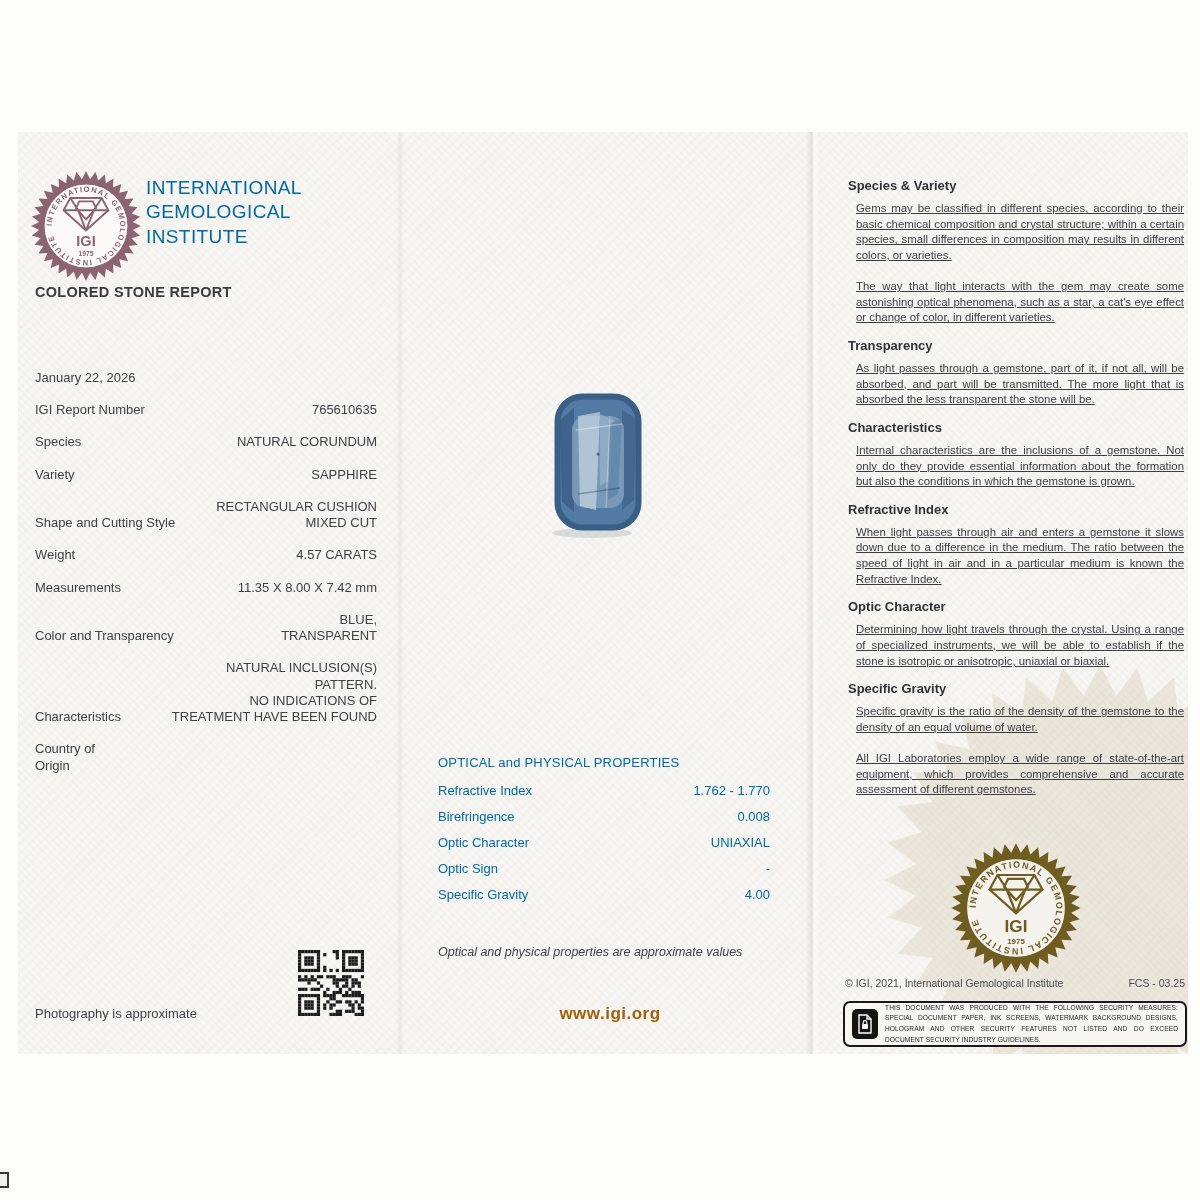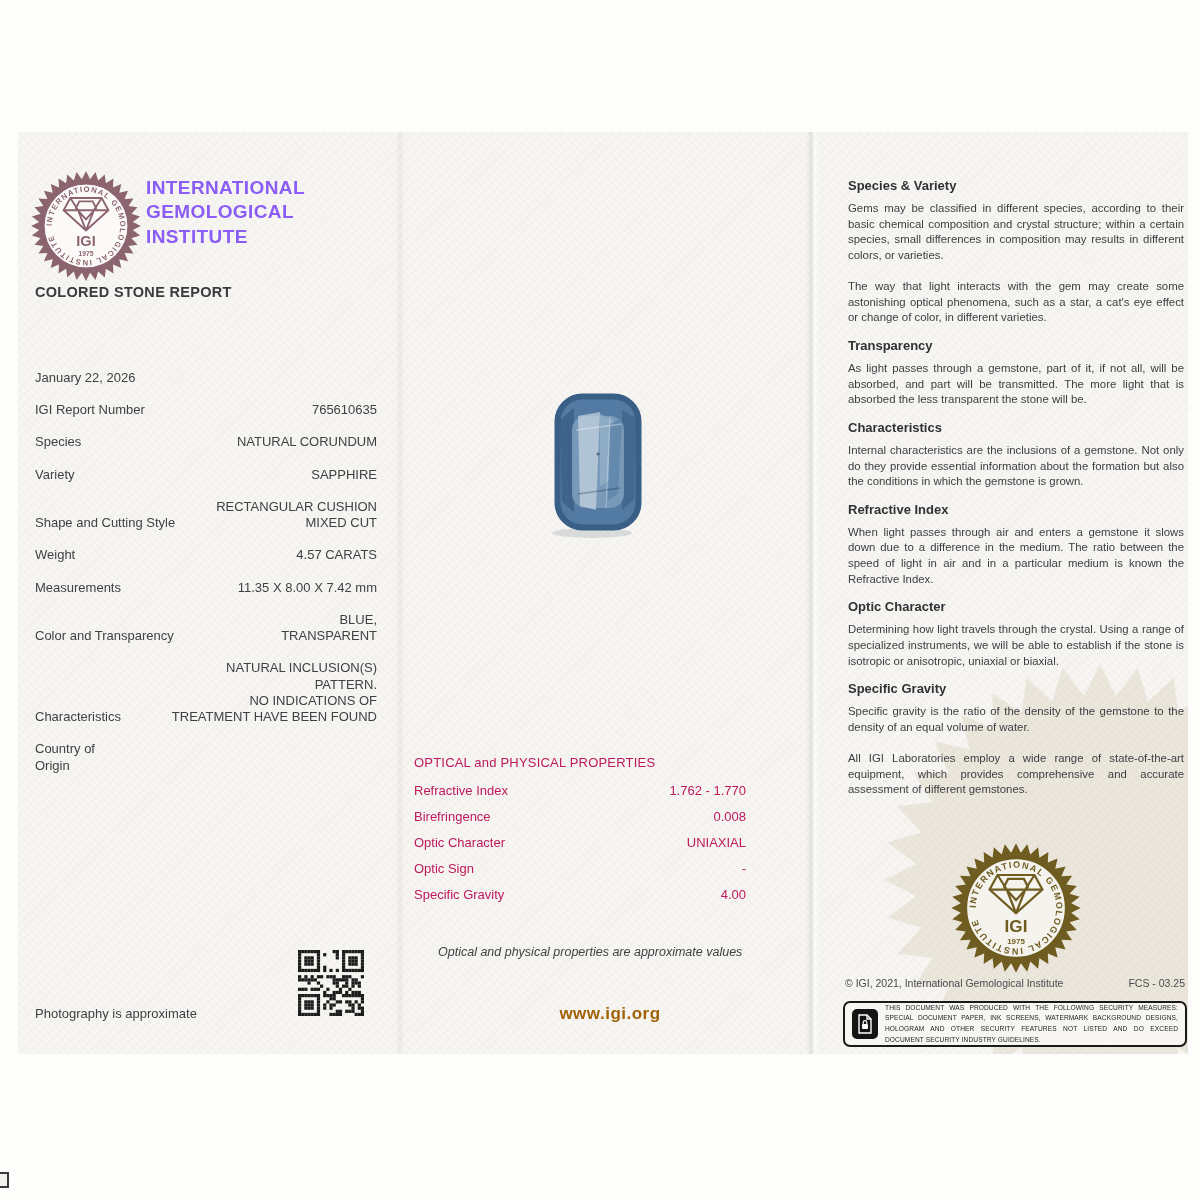--- a/index.html
+++ b/index.html
@@ -20,52 +20,52 @@
   .crease1 { left:378px; width:8px;
     background:linear-gradient(to right, transparent, rgba(90,85,80,0.07), transparent); }
   .crease2 { left:788px; width:14px;
     background:linear-gradient(to right, transparent, rgba(90,85,80,0.12) 40%, rgba(255,255,255,0.5) 60%, transparent); }
   .corner-mark { position:absolute; left:0; top:1040px; width:9px; height:16px;
     border:2px solid #3a3a3a; border-left:none; background:#f2f1ee; }
 
   
   .logo-seal { position:absolute; left:12px; top:38px; width:112px; height:112px; }
   .brand-title { position:absolute; left:128px; top:44px; width:240px;
-    font-size:19px; font-weight:bold; letter-spacing:0.4px; line-height:1.28;
-    color:#8b5cf6; white-space:pre-line; }
+    font-size:19px; font-weight:normal; letter-spacing:0.4px; line-height:1.28;
+    color:#0369a1; white-space:pre-line; }
   .report-type { position:absolute; left:17px; top:152px; font-size:14.5px; font-weight:bold;
     letter-spacing:0.3px; color:#3a3b3f; }
   .details { position:absolute; left:17px; top:238px; width:342px; font-size:13px; color:#404145; }
   .detail-date { margin-bottom:17px; }
   .drow { display:flex; align-items:flex-end; margin-bottom:16px; }
   .dlabel { flex:0 0 auto; max-width:160px; white-space:pre-line; line-height:1.25; }
   .dvalue { flex:1 1 auto; text-align:right; white-space:pre-line; line-height:1.25; }
   .qr { position:absolute; left:280px; top:818px; width:66px; height:66px; }
   .photo-note { position:absolute; left:17px; top:874px; font-size:13px; color:#404145; }
 
   
   .gem { position:absolute; left:530px; top:258px; width:100px; height:150px; }
-  .optical { position:absolute; left:396px; top:623px; width:332px; font-size:13px; color:#be185d; }
+  .optical { position:absolute; left:420px; top:623px; width:332px; font-size:13px; color:#0369a1; }
   .optical-title { font-weight:normal; letter-spacing:0.2px; margin-bottom:13px; }
   .orow { display:flex; margin-bottom:11px; }
   .olabel { flex:0 0 auto; }
   .ovalue { flex:1 1 auto; text-align:right; }
   .optical-note { position:absolute; left:420px; top:813px; width:340px; font-size:12.5px;
     font-style:italic; color:#404145; }
   .website { position:absolute; left:452px; top:872px; width:280px; text-align:center;
     font-size:17px; font-weight:bold; letter-spacing:0.5px; color:#a16207; }
 
   
   .watermark-seal { position:absolute; left:862px; top:528px; width:440px; height:440px;
     opacity:0.20; z-index:0; }
   .glossary { position:absolute; left:830px; top:46px; width:336px; z-index:1; }
   .gsec { margin-bottom:3px; }
   .ghead { font-size:13px; font-weight:bold; color:#303135; margin:0 0 8px 0; }
   .gbody { font-size:11.4px; line-height:1.37; text-align:justify; white-space:pre-line;
-    color:#3c3d41; margin:0 0 12px 0; }
+    color:#3c3d41; margin:0 0 12px 8px;text-decoration:underline; }
   .gold-seal { position:absolute; left:932px; top:710px; width:132px; height:132px; z-index:1; }
   .footer-row { position:absolute; left:827px; top:845px; width:340px; display:flex;
     justify-content:space-between; font-size:10.5px; color:#4a4b4e; z-index:1; }
   .security-bar { position:absolute; left:825px; top:869px; width:344px; height:46px;
     border:2.5px solid #1a1a1a; border-radius:7px; display:flex; align-items:center;
     gap:7px; padding:3px 7px; background:#f7f6f3; z-index:1; }
   .security-icon { flex:0 0 auto; width:26px; height:30px; background:#141414; border-radius:5px;
     display:flex; align-items:center; justify-content:center; }
   .security-text { flex:1 1 auto; font-size:6.6px; line-height:1.6; color:#222326;
     letter-spacing:0.1px; text-align:justify; }

